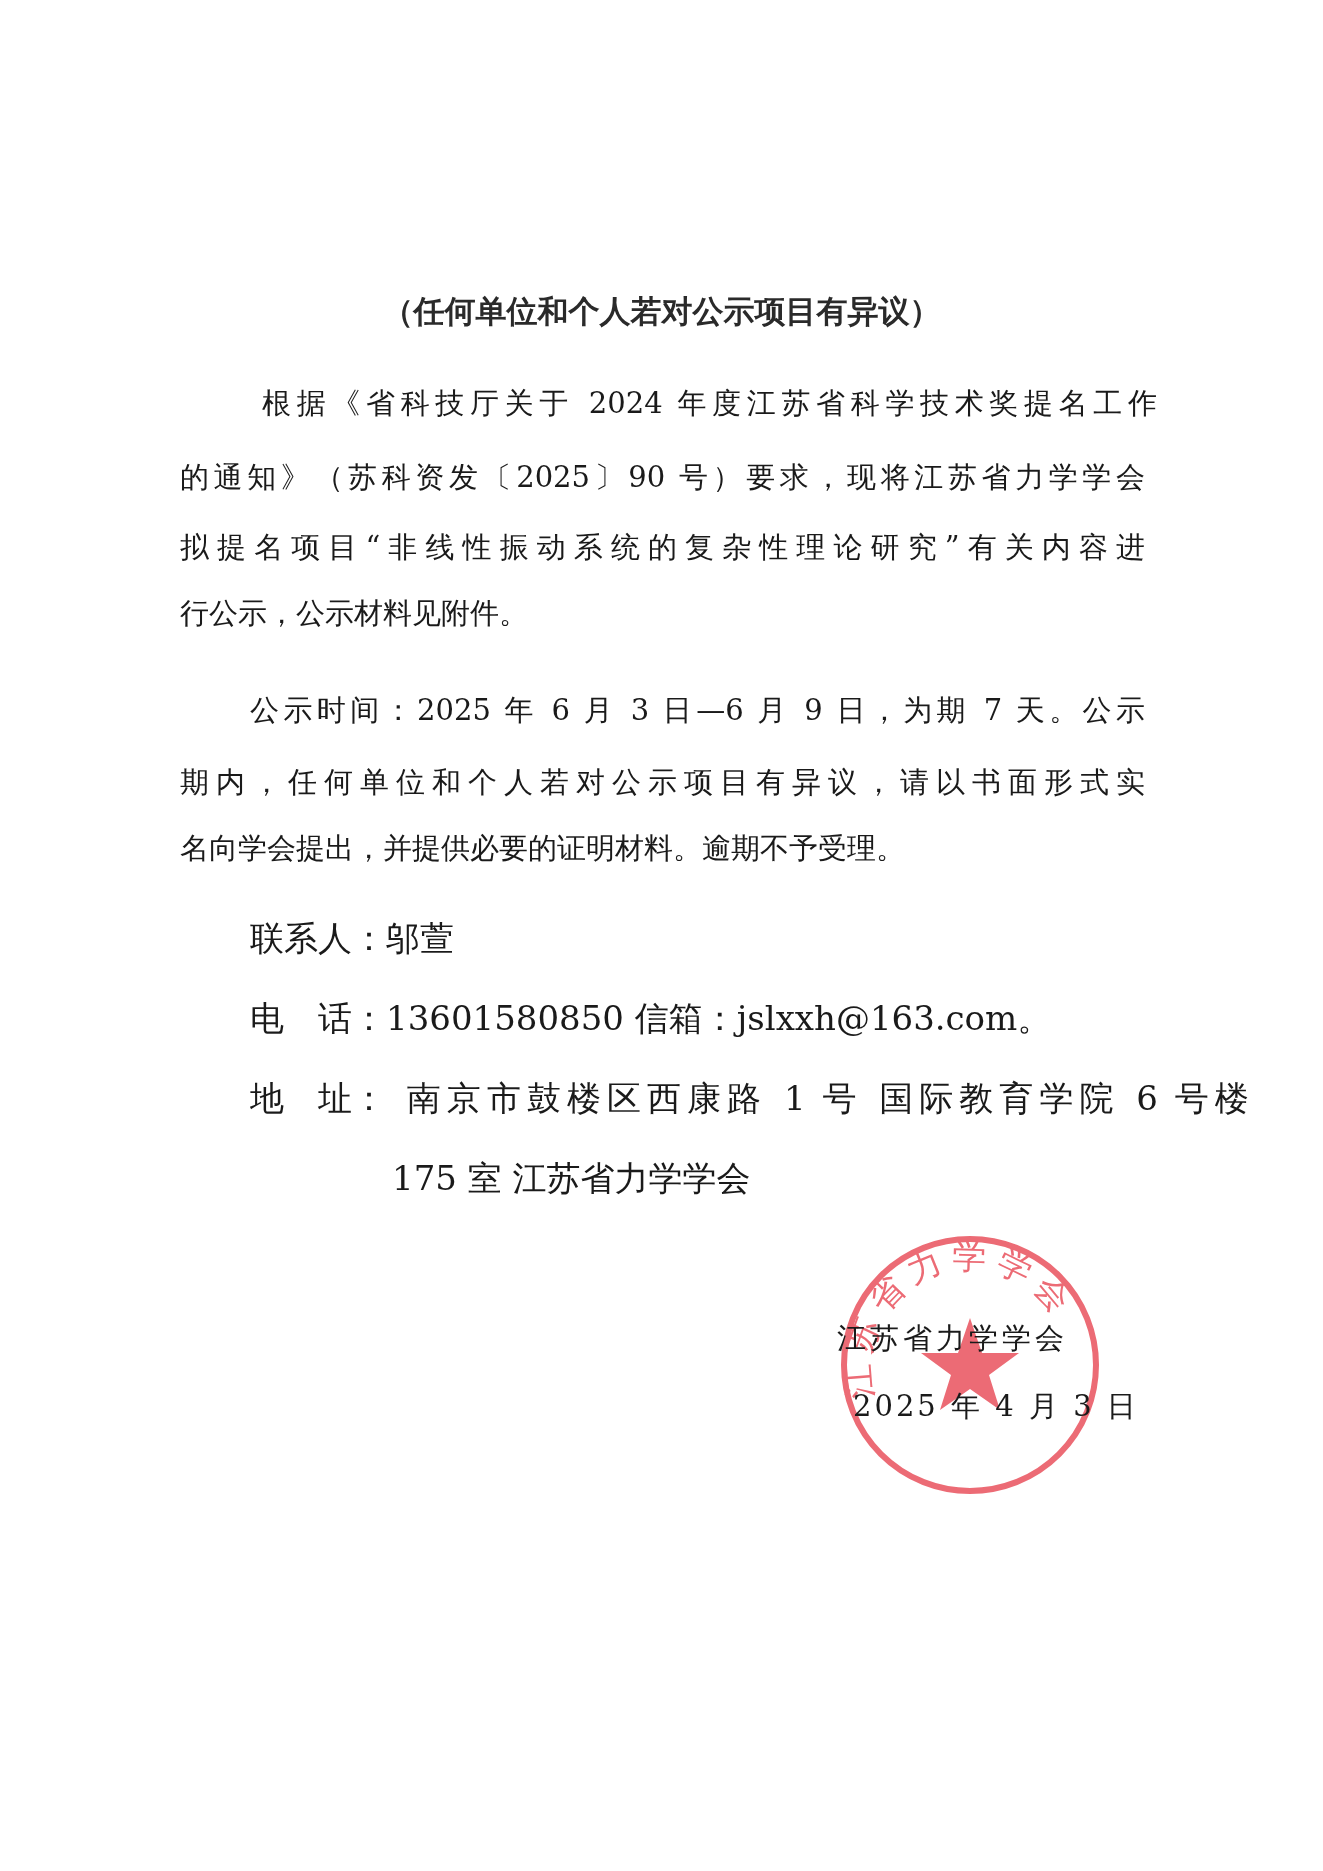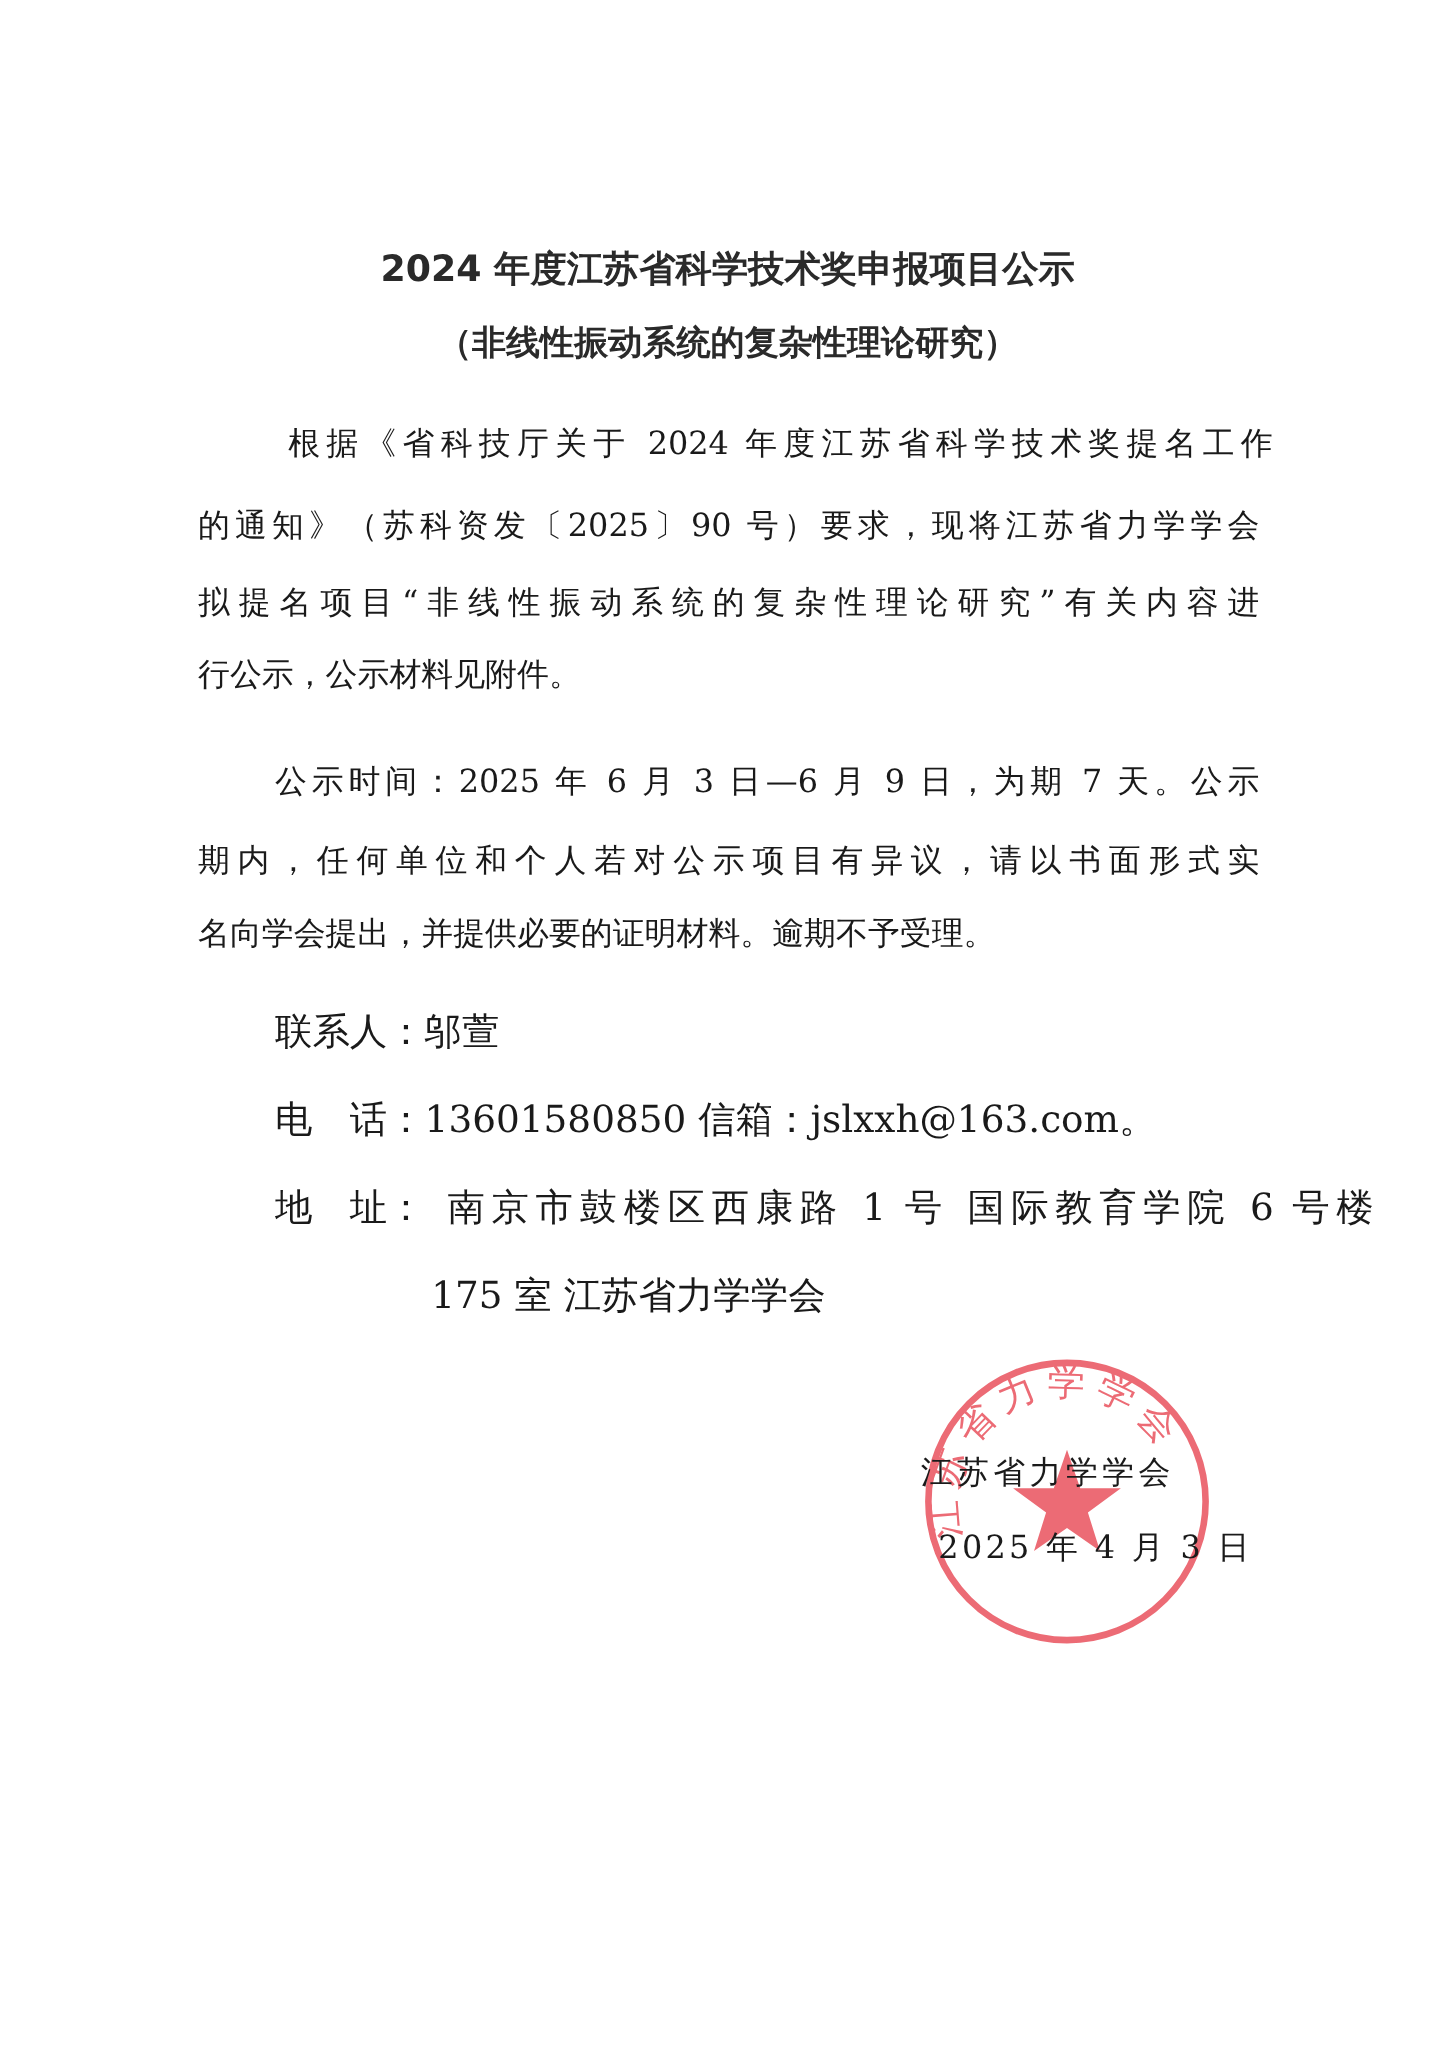--- a/index.html
+++ b/index.html
@@ -17,22 +17,21 @@
   .contact{font-size:34px;line-height:40px;}
   .label{display:inline-block;}
   .sig{font-size:29px;line-height:40px;}
   .stamp{position:absolute;left:837px;top:1232px;width:266px;height:266px;opacity:0.82;}
 </style>
 </head>
 <body>
 
 <div style="position:absolute;left:0;top:0;width:1323px;height:1871px;">
 
-  <div class="abs title" style="top:222px;">2024 年度江苏省科学技术奖申报项目公示</div>
-  <div class="abs subtitle" style="top:291px;">（非线性振动系统的复杂性理论研究）</div>
+  <div class="abs subtitle" style="top:291px;">（任何单位和个人若对公示项目有异议）</div>
 
   <div>
     <div class="abs para-line indent" style="top:383px;margin-left:12px;">根据《省科技厅关于 2024 年度江苏省科学技术奖提名工作</div>
     <div class="abs para-line" style="top:457px;">的通知》（苏科资发〔2025〕90 号）要求，现将江苏省力学学会</div>
     <div class="abs para-line" style="top:527px;">拟提名项目“非线性振动系统的复杂性理论研究”有关内容进</div>
     <div class="abs para-line last" style="top:593px;">行公示，公示材料见附件。</div>
   </div>
 
   <div>
     <div class="abs para-line indent" style="top:690px;">公示时间：2025 年 6 月 3 日—6 月 9 日，为期 7 天。公示</div>

